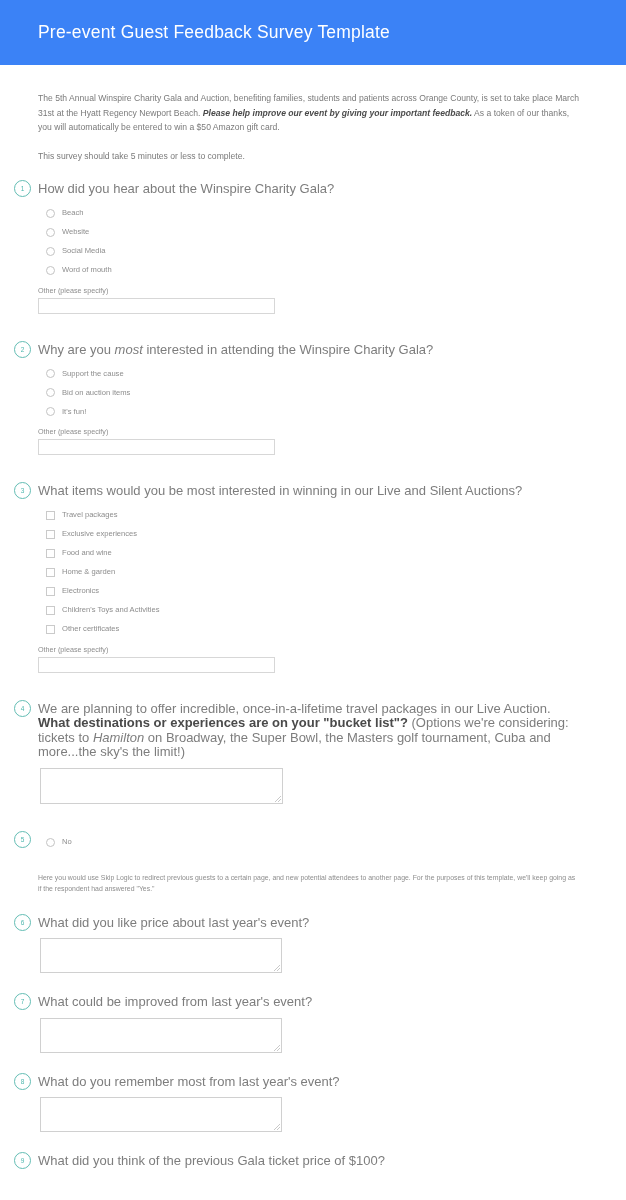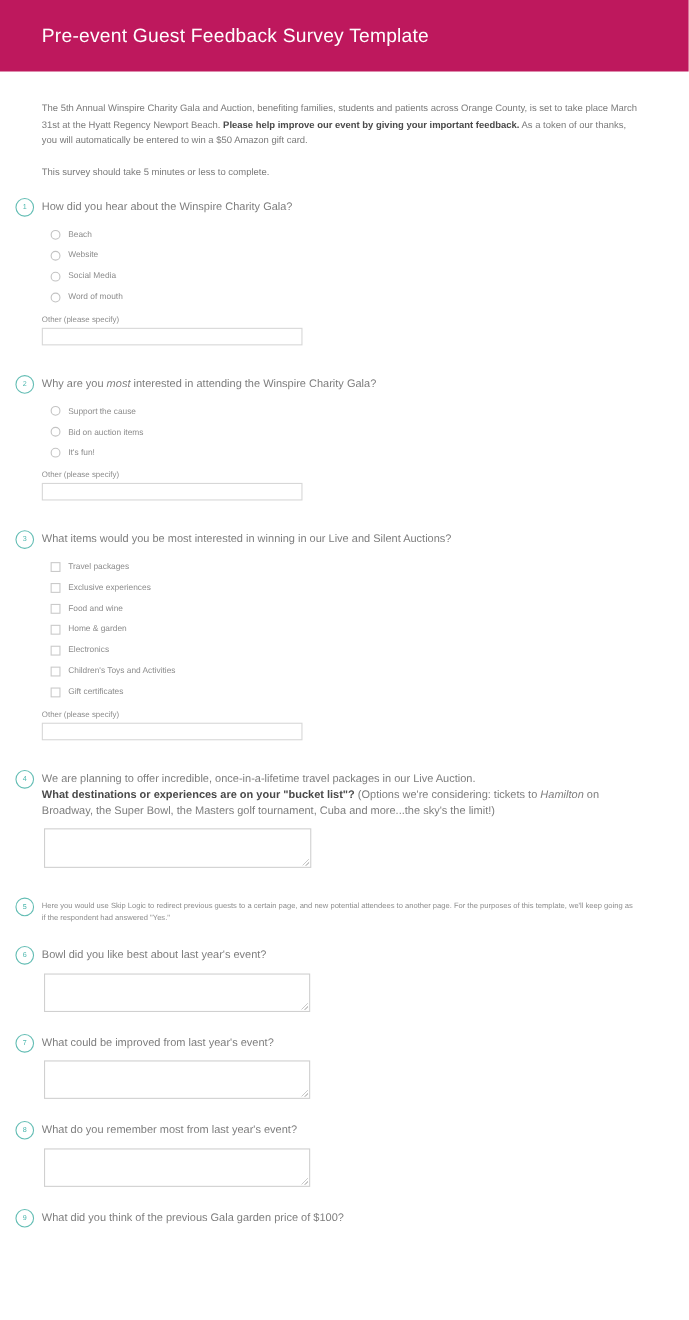--- a/index.html
+++ b/index.html
@@ -11,21 +11,21 @@
     font-family: "Liberation Sans", sans-serif;
     color: #6b6b6b;
     overflow: hidden;
   }
 
   .page { width: 626px; position: relative; }
 
   
   .header {
     height: 65px;
-    background: #be185d;
+    background: #3b82f6;
     display: flex;
     align-items: center;
     padding-left: 38px;
   }
   .header-title {
     color: #ffffff;
     font-size: 17.5px;
     font-weight: 400;
     letter-spacing: 0.2px;
     white-space: nowrap;
@@ -35,21 +35,21 @@
   .body { padding: 0 20px 0 0; }
 
   .intro {
     padding: 26px 22px 0 38px;
     font-size: 8.6px;
     line-height: 14.6px;
     color: #7a7a7a;
   }
   .intro p { margin: 0; }
   .intro .spacer { height: 14px; }
-  .intro b { color: #4a4a4a; font-weight: bold; }
+  .intro b { color: #4a4a4a; font-weight: bold; font-style: italic; }
 
   
   .q {
     position: relative;
     padding-left: 38px;
     padding-right: 20px;
     margin-top: 19px;
   }
   .badge {
     position: absolute;
@@ -60,21 +60,21 @@
     border: 1px solid #63bdb4;
     border-radius: 50%;
     color: #4db7ae;
     font-size: 6.5px;
     line-height: 15px;
     text-align: center;
     flex: none;
     background: #fff;
   }
   .q-text {
-    font-size: 10px;
+    font-size: 13px;
     line-height: 14.5px;
     color: #7d7d7d;
     font-weight: 400;
   }
   .q-text i { font-style: italic; }
   .q-text b { color: #4a4a4a; font-weight: bold; }
 
   
   .options { margin-top: 7px; padding-left: 8px; }
   .opt {
@@ -229,49 +229,53 @@
         <div class="opt">
           <span class="checkbox"></span>
           <span class="opt-label">Electronics</span>
         </div>
         <div class="opt">
           <span class="checkbox"></span>
           <span class="opt-label">Children's Toys and Activities</span>
         </div>
         <div class="opt">
           <span class="checkbox"></span>
-          <span class="opt-label">Gift certificates</span>
+          <span class="opt-label">Other certificates</span>
         </div>
       </div>
       <div class="other-label">Other (please specify)</div>
       <input class="text-input" type="text" value="" style="">
     </div>
 
     <div class="q" style="margin-top:29px;">
       <div class="badge">4</div>
       <div class="q-text">
         <span>We are planning to offer incredible, once-in-a-lifetime travel packages in our Live Auction.</span><br>
         <b>What destinations or experiences are on your "bucket list"?</b><span> (Options we're considering: tickets to </span><i>Hamilton</i><span> on Broadway, the Super Bowl, the Masters golf tournament, Cuba and more...the sky's the limit!)</span>
       </div>
       <div class="textarea q4">
         <span class="grip"></span>
       </div>
     </div>
 
     <div class="q" style="margin-top:29px;">
       <div class="badge">5</div>
       <div class="options">
+        <div class="opt">
+          <span class="radio"></span>
+          <span class="opt-label">No</span>
+        </div>
       </div>
     </div>
 
     <div class="note">Here you would use Skip Logic to redirect previous guests to a certain page, and new potential attendees to another page. For the purposes of this template, we'll keep going as if the respondent had answered "Yes."</div>
 
     <div class="q" style="margin-top:22px;">
       <div class="badge">6</div>
-      <div class="q-text">Bowl did you like best about last year's event?</div>
+      <div class="q-text">What did you like price about last year's event?</div>
       <div class="textarea wide">
         <span class="grip"></span>
       </div>
     </div>
 
     <div class="q" style="margin-top:22px;">
       <div class="badge">7</div>
       <div class="q-text">What could be improved from last year's event?</div>
       <div class="textarea wide">
         <span class="grip"></span>
@@ -281,18 +285,18 @@
     <div class="q" style="margin-top:22px;">
       <div class="badge">8</div>
       <div class="q-text">What do you remember most from last year's event?</div>
       <div class="textarea wide">
         <span class="grip"></span>
       </div>
     </div>
 
     <div class="q" style="margin-top:22px;">
       <div class="badge">9</div>
-      <div class="q-text">What did you think of the previous Gala garden price of $100?</div>
+      <div class="q-text">What did you think of the previous Gala ticket price of $100?</div>
 
     </div>
 
   </div>
 </div>
 
 </body></html>

